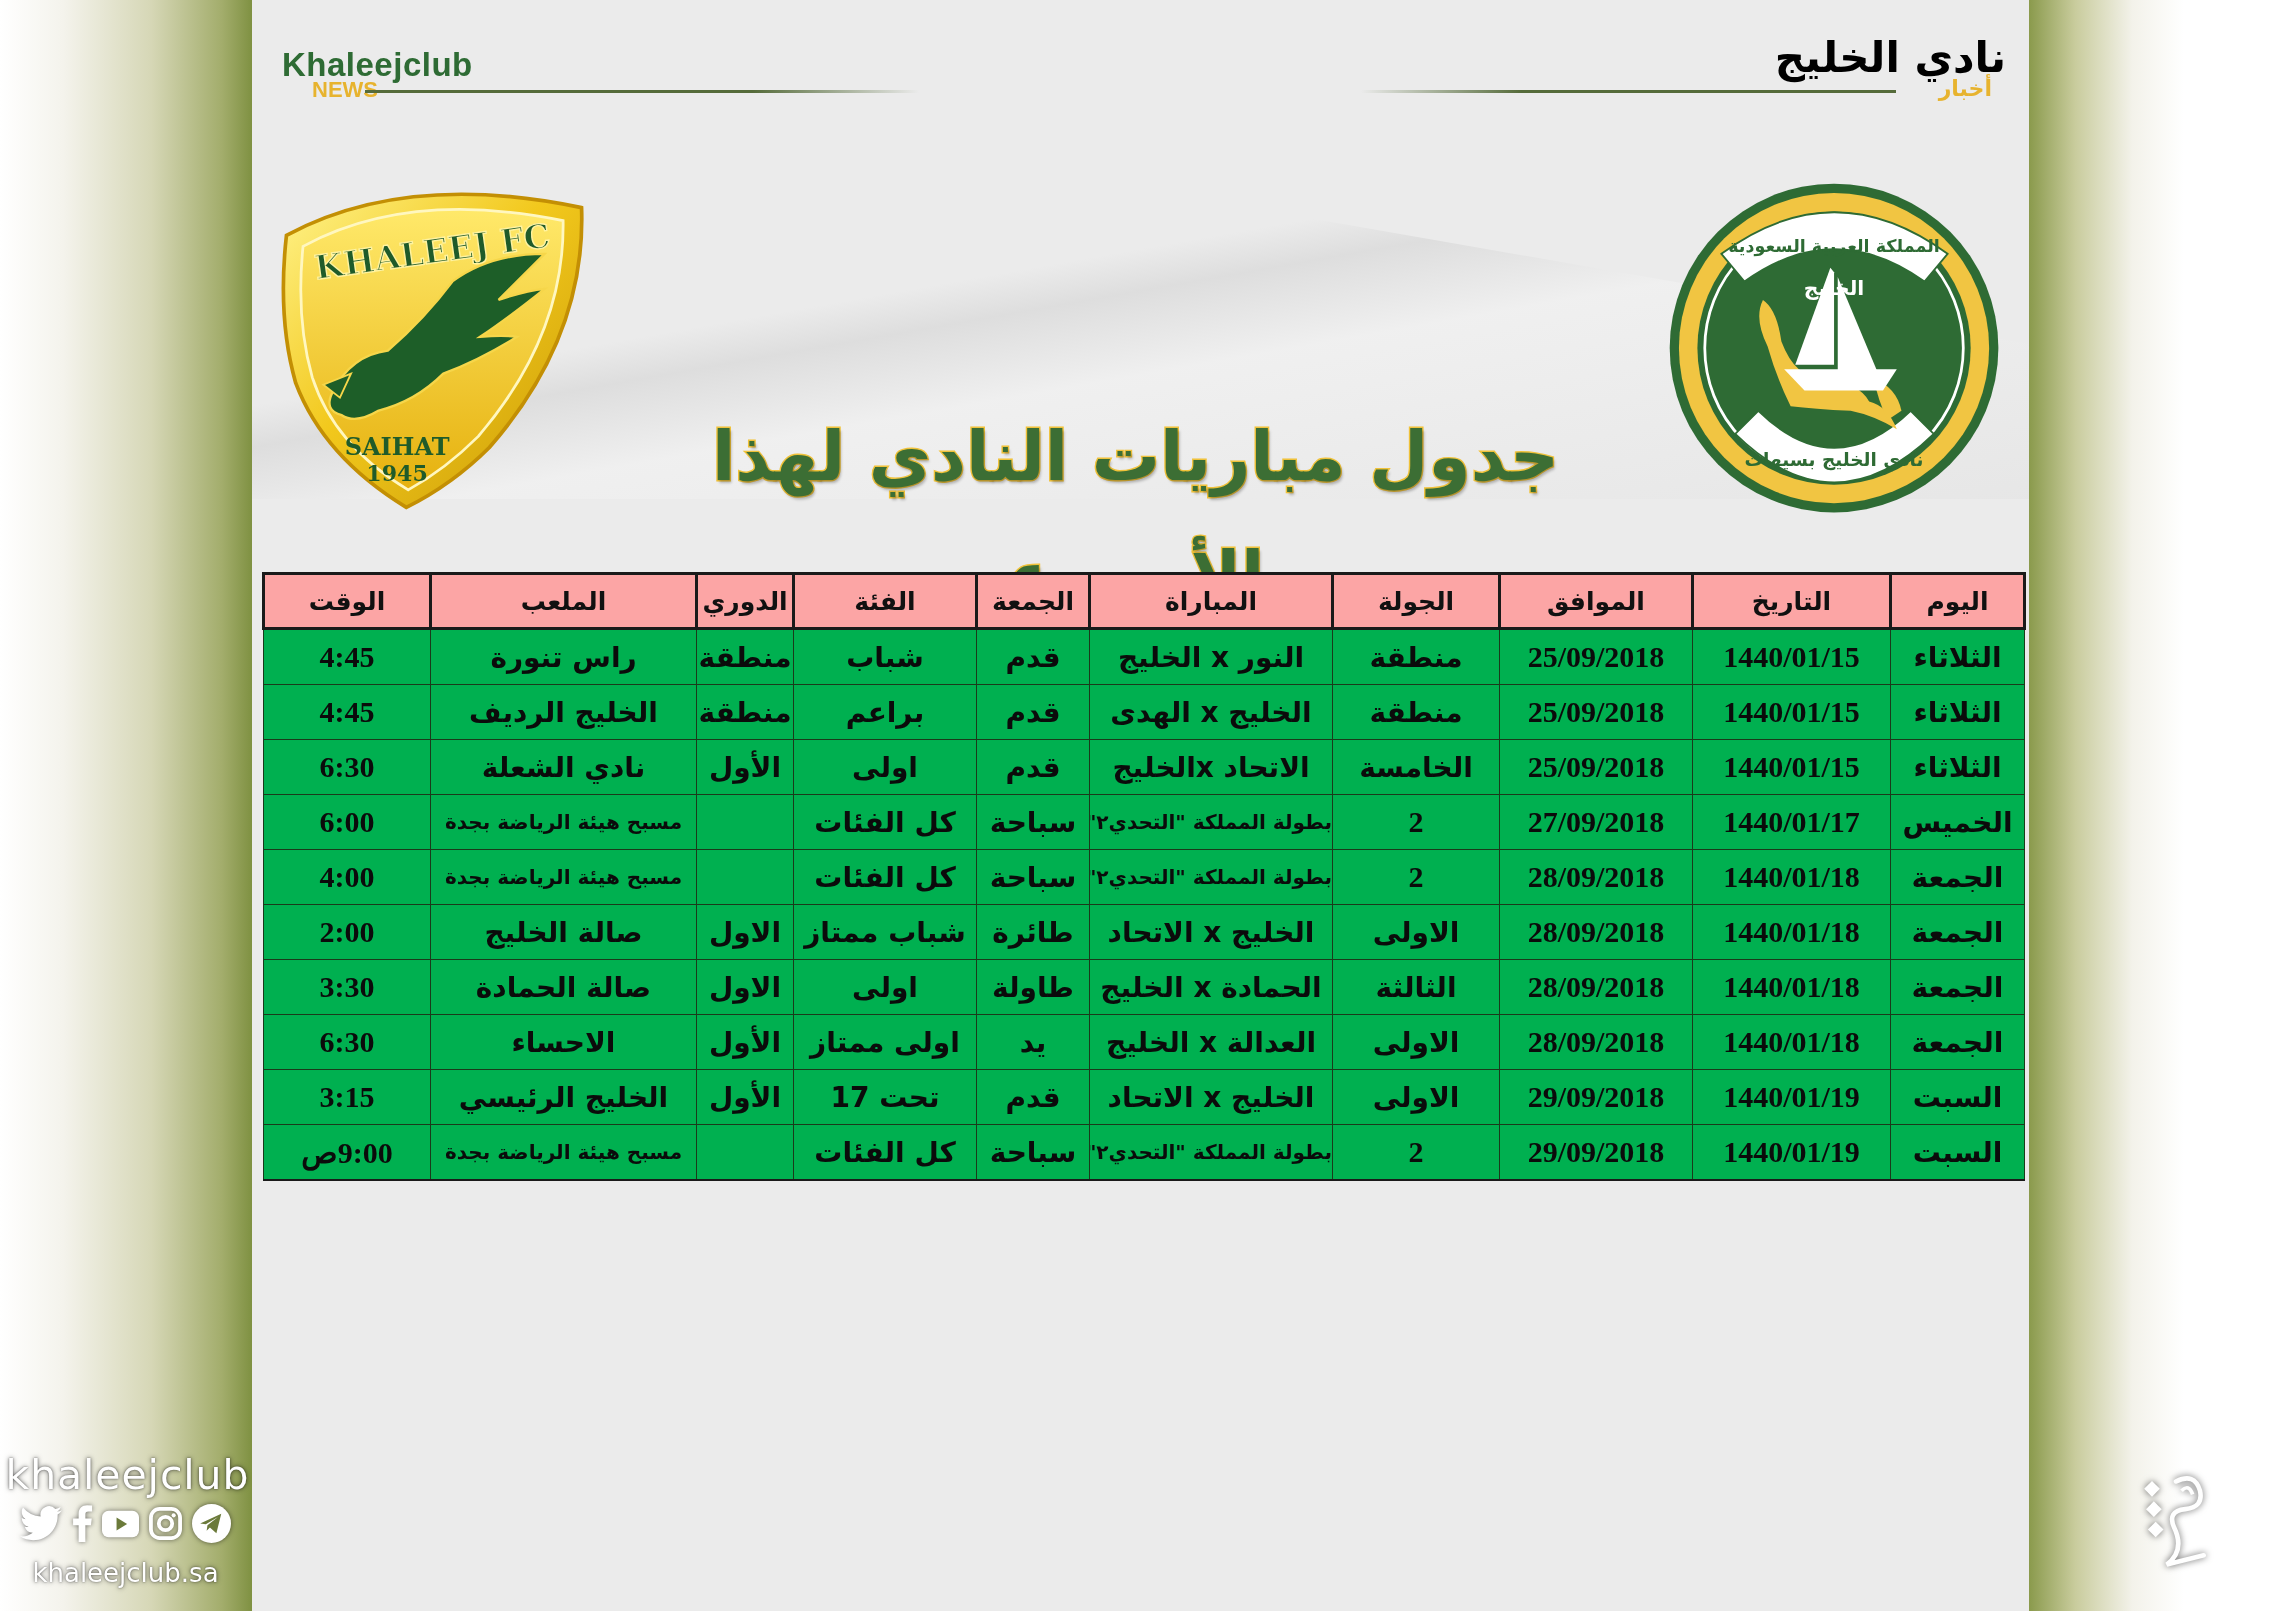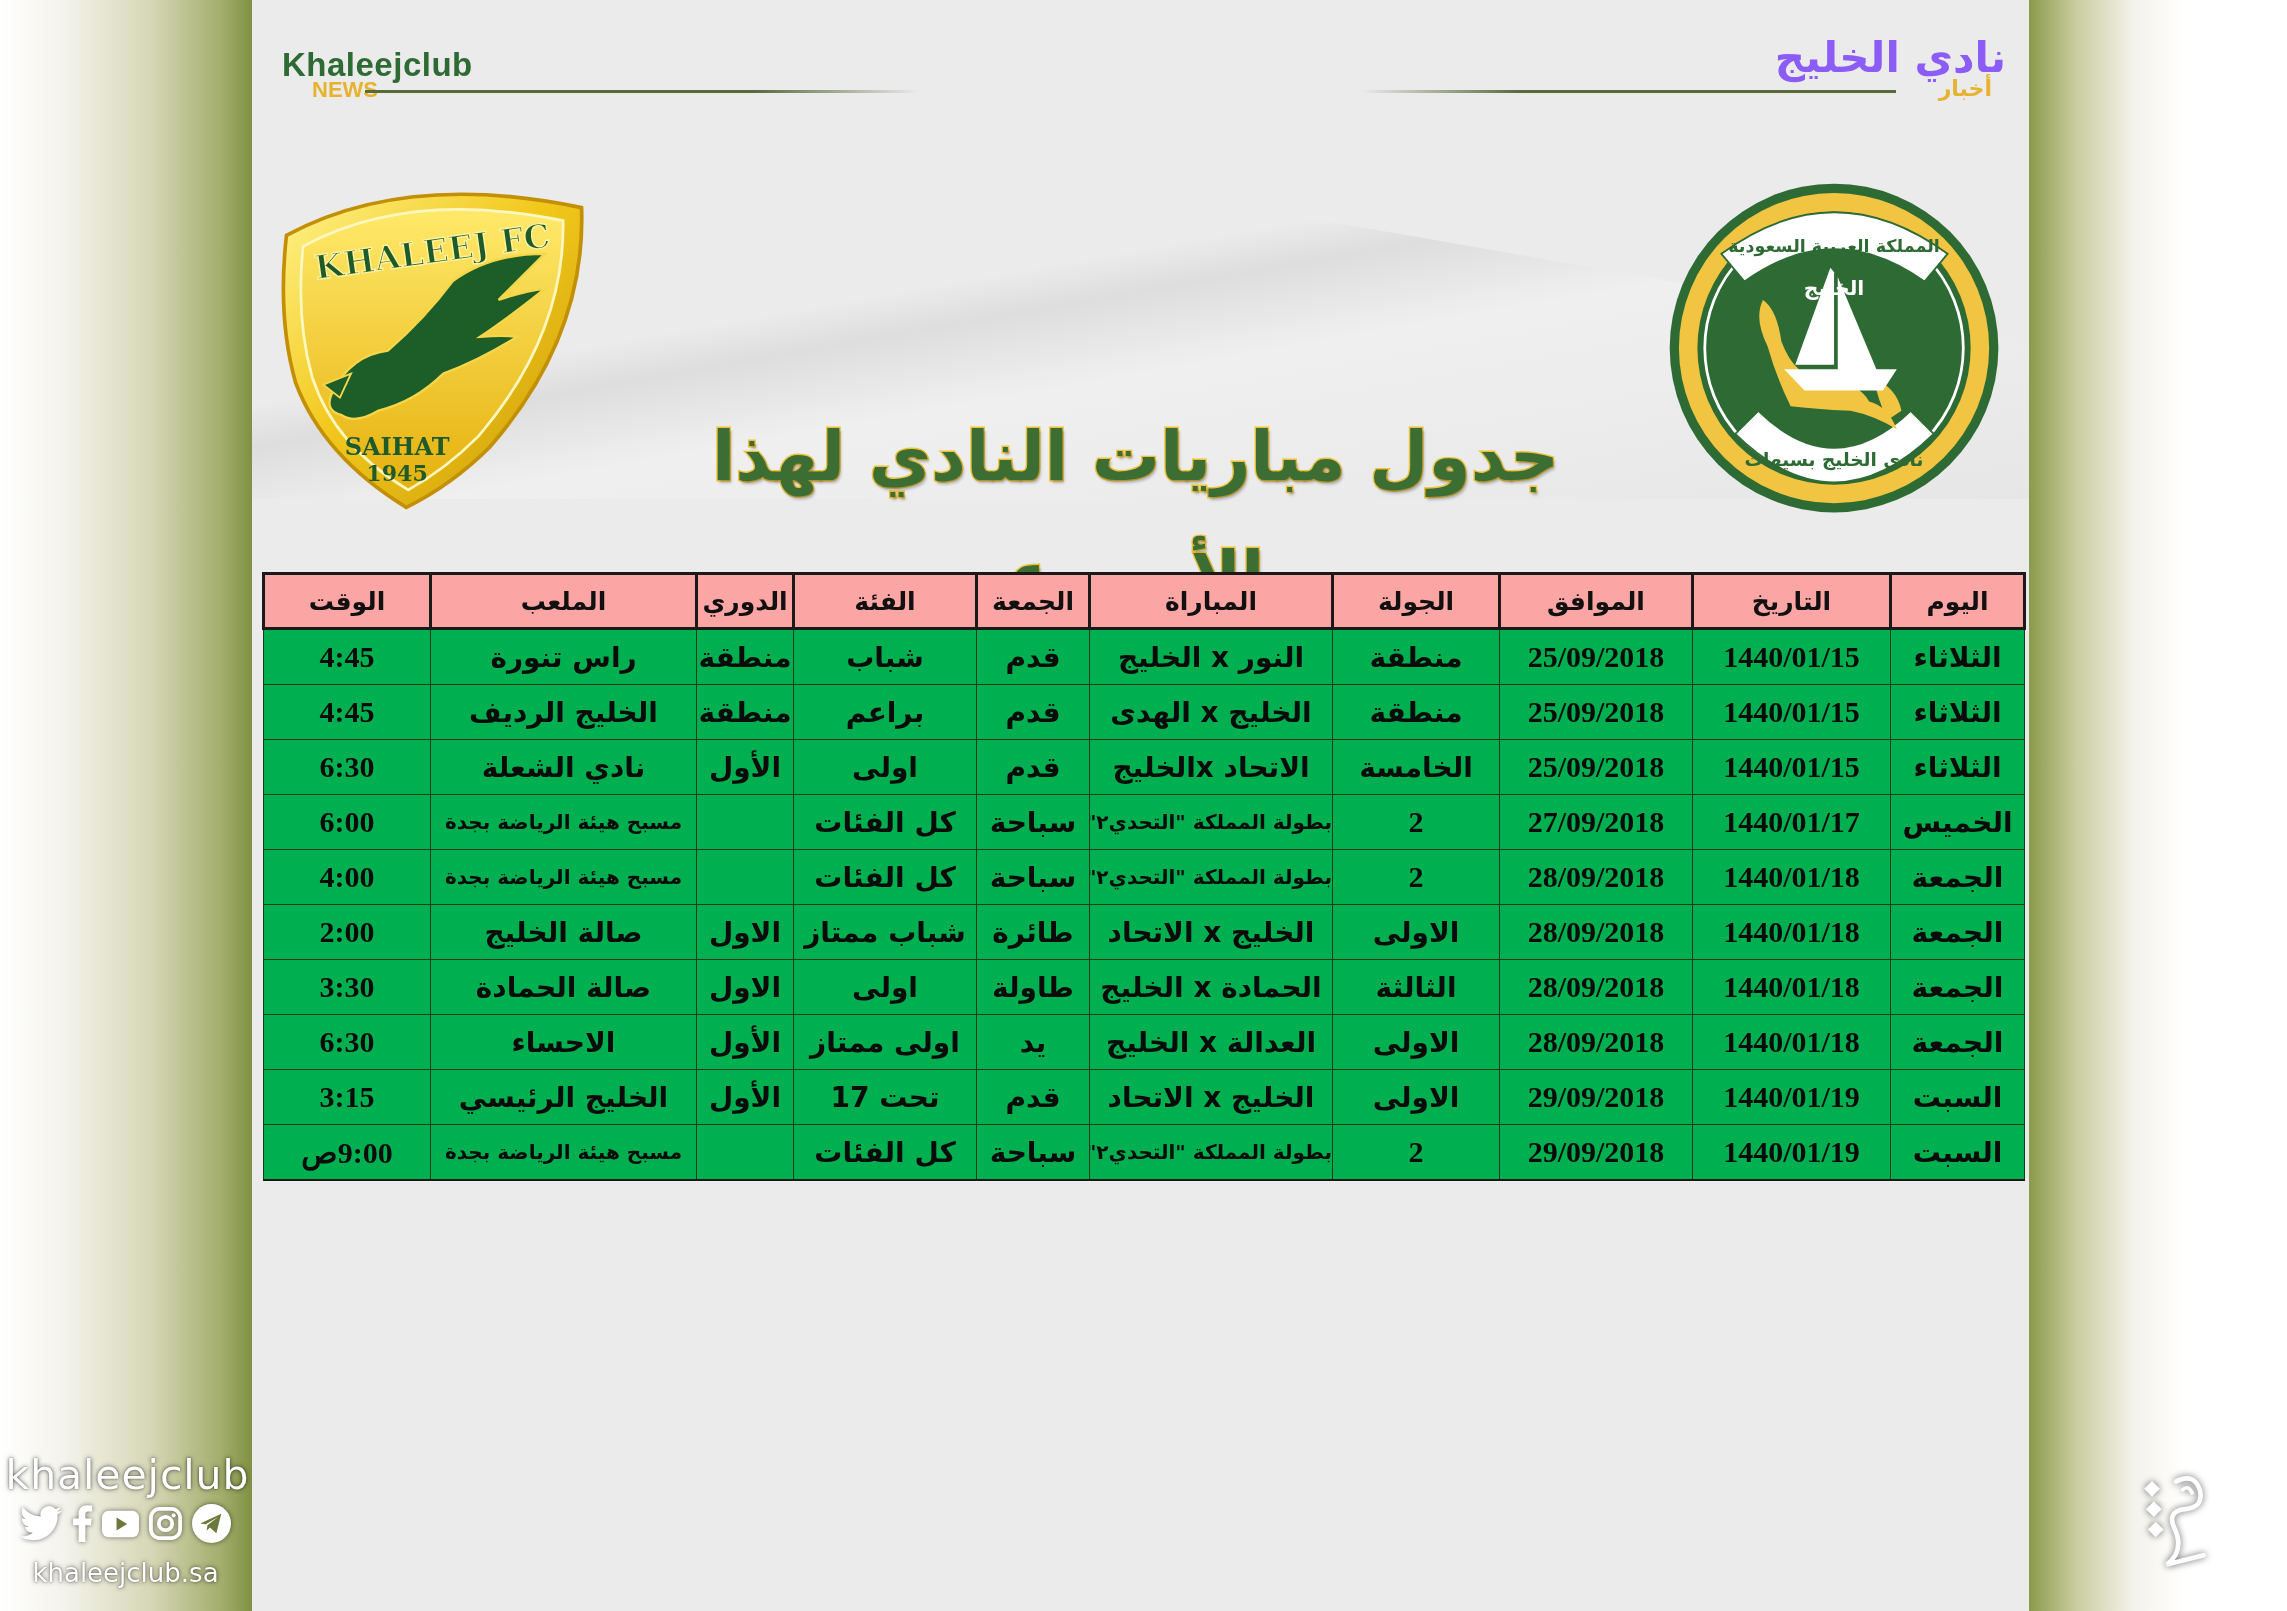--- a/index.html
+++ b/index.html
@@ -37,21 +37,21 @@
     font-family:"Liberation Sans", sans-serif; font-weight:bold;
     font-size:22px; color:#e7b32e;margin-left:30px;
   }
   .rule-left {
     position:absolute; left:365px; top:90px; width:554px; height:2.8px;
     background:linear-gradient(to right, #556b3a, #556b3a 70%, rgba(85,107,58,0));
   }
   .brand-ar {
     position:absolute; right:281px; top:33px; direction:rtl;
     font-family:"DejaVu Sans", sans-serif; font-weight:bold;
-    font-size:42px; color:#8b5cf6;
+    font-size:42px; color:#000000;
   }
   .brand-ar-sub {
     position:absolute; right:295px; top:76px; direction:rtl;
     font-family:"DejaVu Sans", sans-serif; font-weight:bold;
     font-size:22px; color:#e7b32e;
   }
   .rule-right {
     position:absolute; left:1361px; top:90px; width:535px; height:2.8px;
     background:linear-gradient(to left, #556b3a, #556b3a 70%, rgba(85,107,58,0));
   }

